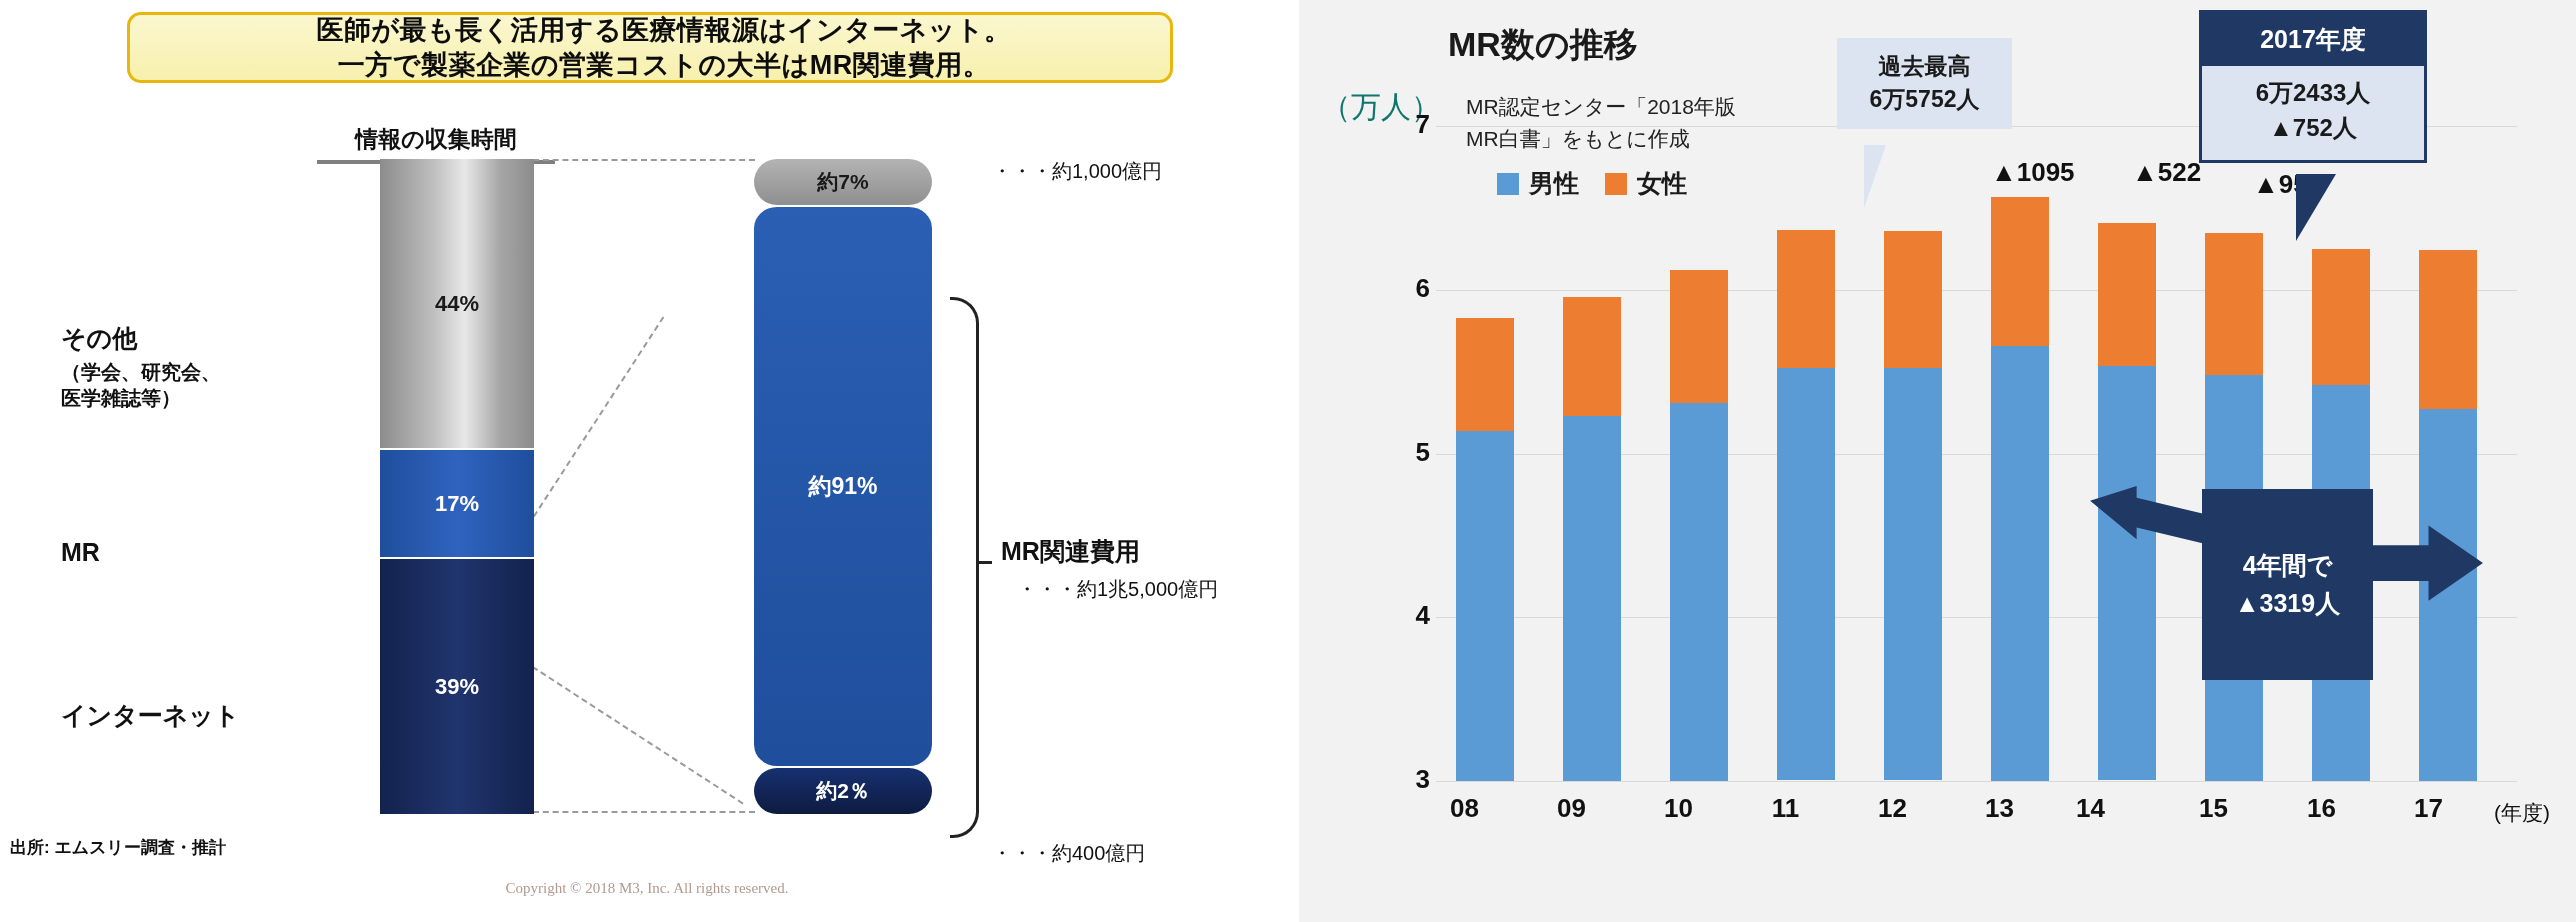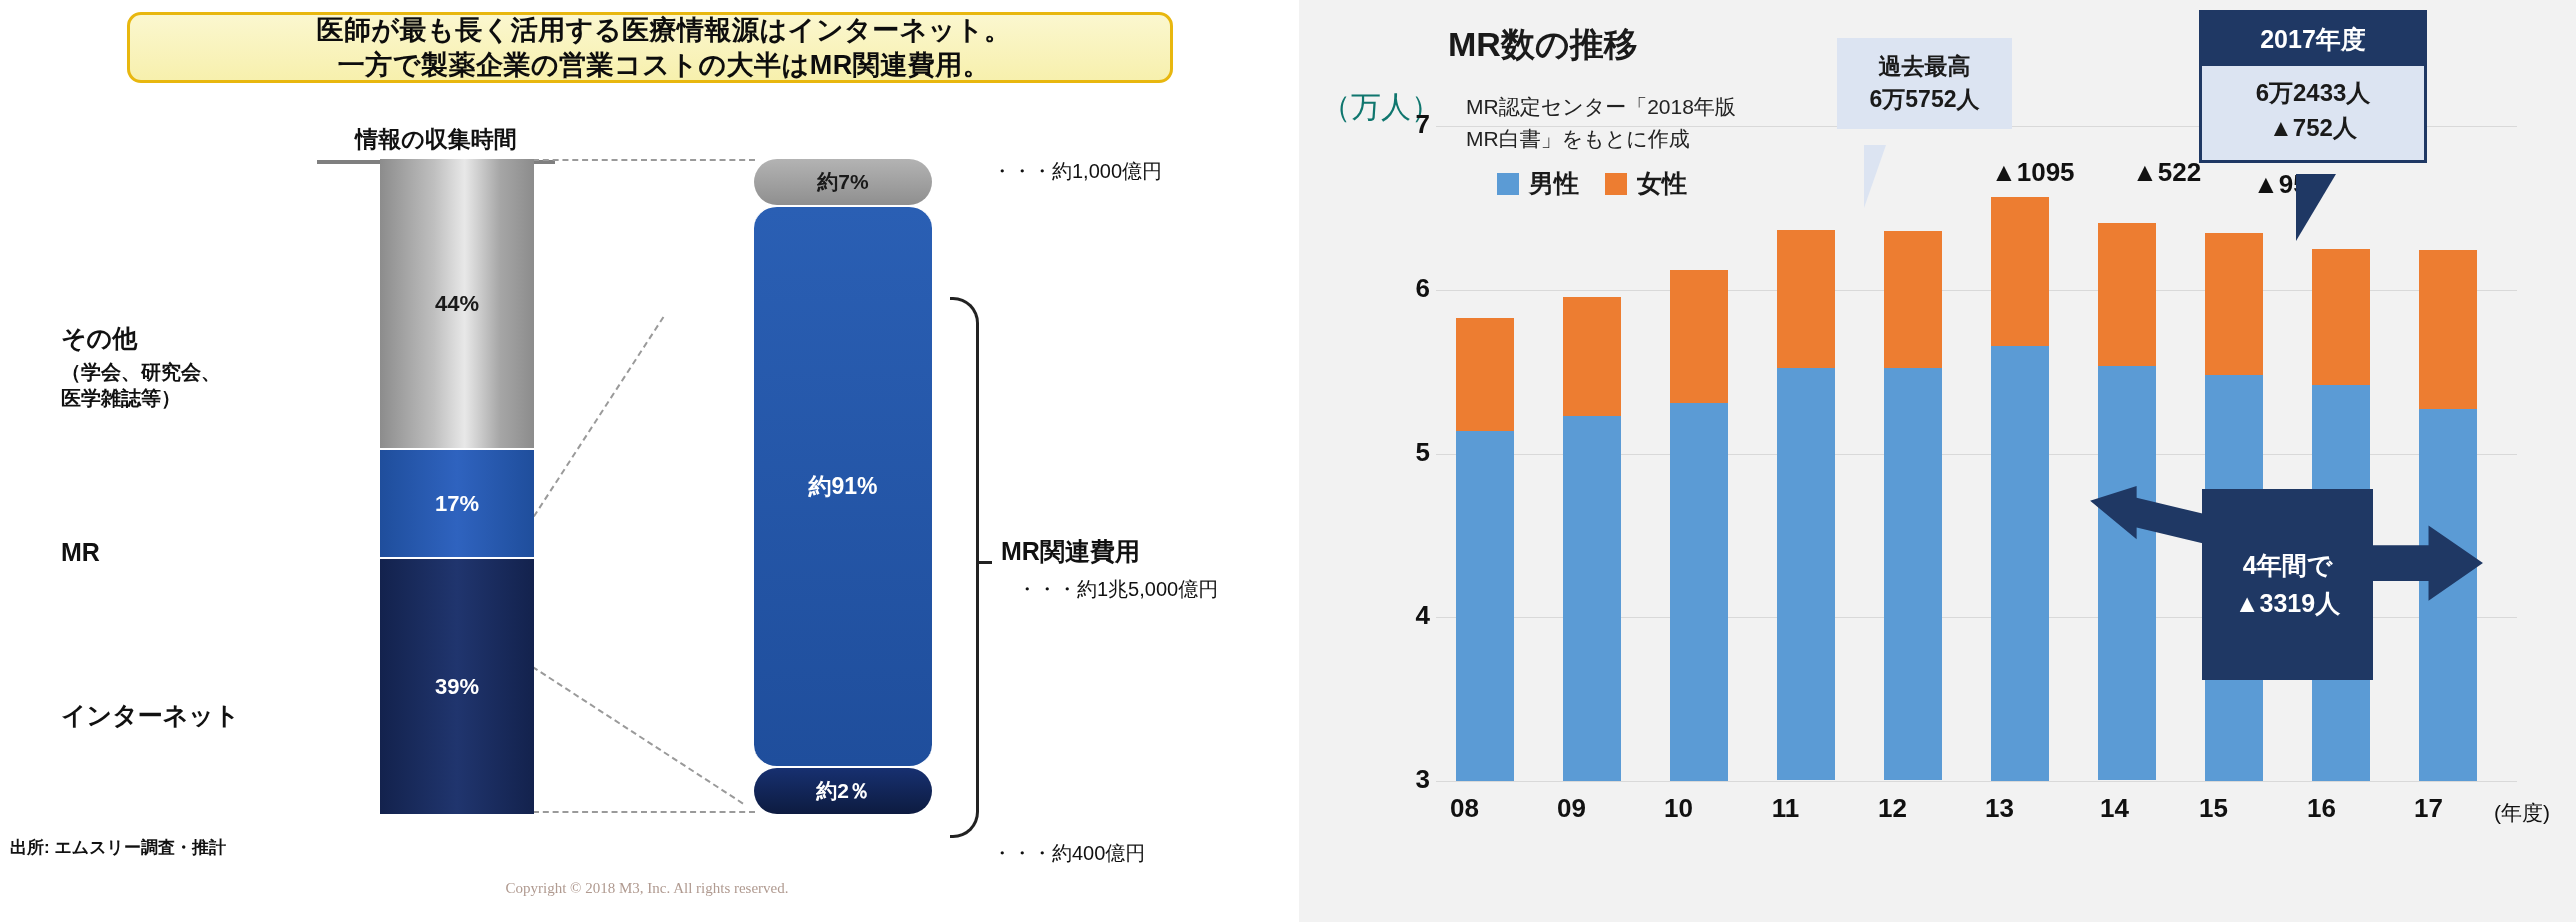--- a/index.html
+++ b/index.html
@@ -242,21 +242,21 @@
         <div class="male" style="top:350px;height:372px;"></div>
       </div>
     </div>
 
     <div class="xlab" style="left:131px;">08</div>
     <div class="xlab" style="left:238px;">09</div>
     <div class="xlab" style="left:345px;">10</div>
     <div class="xlab" style="left:452px;">11</div>
     <div class="xlab" style="left:559px;">12</div>
     <div class="xlab" style="left:666px;">13</div>
-    <div class="xlab" style="left:781px;">14</div>
+    <div class="xlab" style="left:757px;">14</div>
     <div class="xlab" style="left:880px;">15</div>
     <div class="xlab" style="left:988px;">16</div>
     <div class="xlab" style="left:1095px;">17</div>
     <div class="xunit">(年度)</div>
   </div>
 
   <div class="delta" style="left:1991px;top:157px;">▲1095</div>
   <div class="delta" style="left:2132px;top:157px;">▲522</div>
   <div class="delta" style="left:2253px;top:169px;">▲950</div>
 

